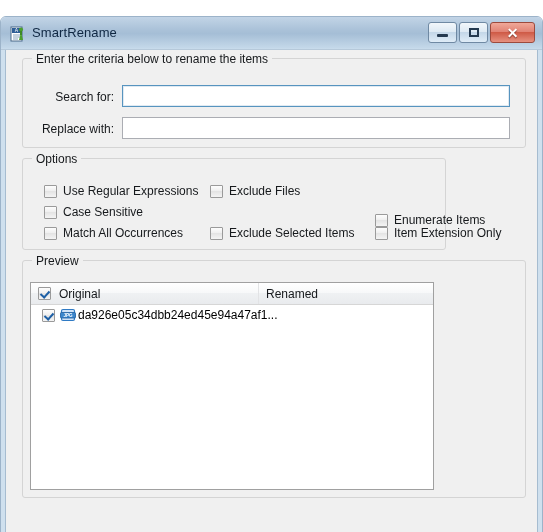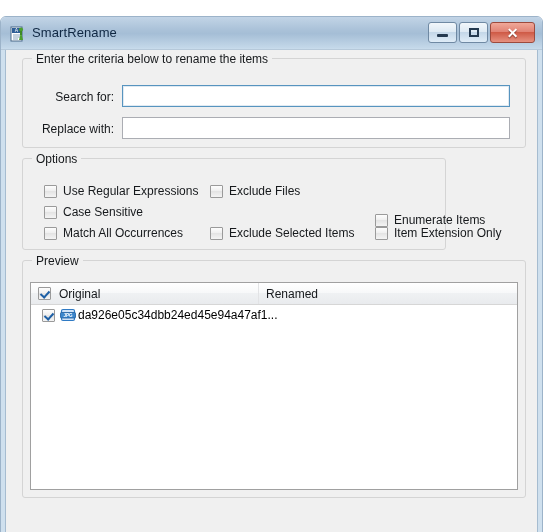--- a/index.html
+++ b/index.html
@@ -205,21 +205,21 @@
   .cb-label {
     font-size: 12px;
     color: #16191c;
   }
 
   
   .listview {
     position: absolute;
     left: 24px;
     top: 232px;
-    width: 488px;
+    width: 404px;
     height: 208px;
     box-sizing: border-box;
     background: #ffffff;
     border: 1px solid #a0a0a0;
     overflow: hidden;
   }
   .lv-header {
     position: absolute;
     left: 0; top: 0;
     width: 486px;

